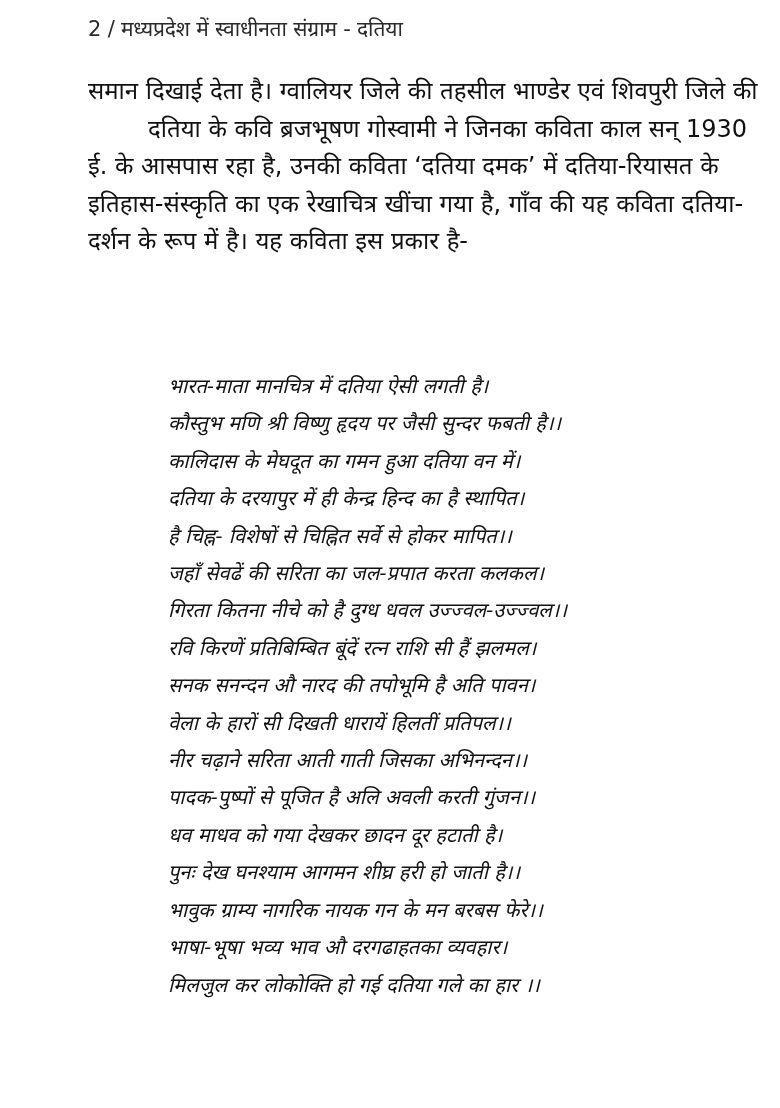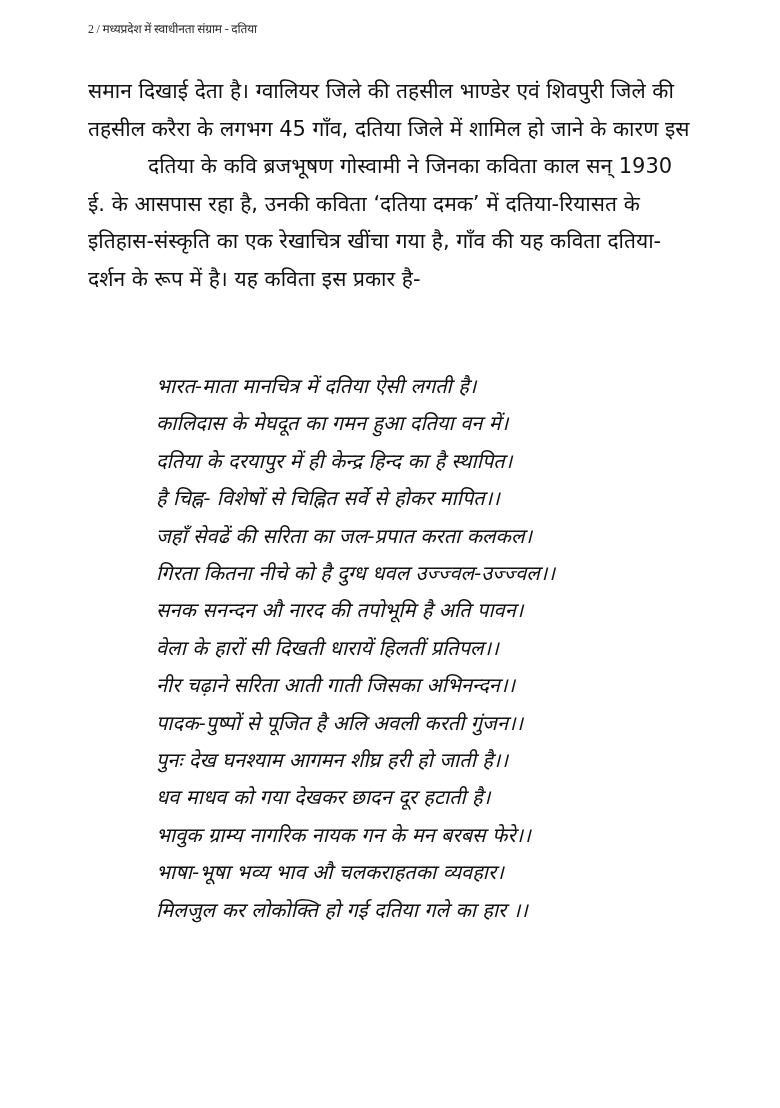--- a/index.html
+++ b/index.html
@@ -17,32 +17,31 @@
     }
     .page {
       position: absolute;
       left: 0; top: 0;
       width: 780px; height: 1108px;
     }
     .running-header {
       position: absolute;
       left: 88px;
       top: 18px;
-      font-size: 12px;
+      font-size: 21px;
       line-height: 22px;
       color: #2a2a2a;
       letter-spacing: -0.2px;
-      font-family: Liberation Serif, serif;
     }
     .body-text {
       position: absolute;
       left: 88px;
       top: 73px;
       width: 614px;
-      font-size: 21px;
+      font-size: 24px;
       line-height: 37.5px;
       color: #111;
     }
     .para {
       margin: 0;
       text-align: justify;
       text-align-last: left;
     }
     .line {
       display: block;
@@ -53,55 +52,57 @@
       left: 156px;
       top: 368px;
       font-size: 20px;
       line-height: 37.4px;
       font-style: italic;
       color: #111;
     }
     .poem .verse {
       display: block;
       white-space: nowrap;
+      margin-left: 12px;
     }
   </style>
 </head>
 <body>
 
 <div class="page">
 
   <div class="running-header">
     <span>2</span><span> / </span><span>मध्यप्रदेश में स्वाधीनता संग्राम - दतिया</span>
   </div>
 
   <div class="body-text">
     <p class="para">
       <span class="line">समान दिखाई देता है। ग्वालियर जिले की तहसील भाण्डेर एवं शिवपुरी जिले की</span>
-      <span class="line">तहसील करैरा के लगभग 45 गाँव, दतिया जिले में शामिल हो जाने के कारण इस</span>
     </p>
     <p class="para">
       <span class="line" style="padding-left:60px">दतिया के कवि ब्रजभूषण गोस्वामी ने जिनका कविता काल सन् 1930</span>
       <span class="line">ई. के आसपास रहा है, उनकी कविता ‘दतिया दमक’ में दतिया-रियासत के</span>
       <span class="line">इतिहास-संस्कृति का एक रेखाचित्र खींचा गया है, गाँव की यह कविता दतिया-</span>
       <span class="line">दर्शन के रूप में है। यह कविता इस प्रकार है-</span>
     </p>
   </div>
 
   <div class="poem">
     <span class="verse">भारत-माता मानचित्र में दतिया ऐसी लगती है।</span>
+    <span class="verse">कौस्तुभ मणि श्री विष्णु हृदय पर जैसी सुन्दर फबती है।।</span>
     <span class="verse">कालिदास के मेघदूत का गमन हुआ दतिया वन में।</span>
     <span class="verse">दतिया के दरयापुर में ही केन्द्र हिन्द का है स्थापित।</span>
     <span class="verse">है चिह्न- विशेषों से चिह्नित सर्वे से होकर मापित।।</span>
     <span class="verse">जहाँ सेवढें की सरिता का जल-प्रपात करता कलकल।</span>
     <span class="verse">गिरता कितना नीचे को है दुग्ध धवल उज्ज्वल-उज्ज्वल।।</span>
+    <span class="verse">रवि किरणें प्रतिबिम्बित बूंदें रत्न राशि सी हैं झलमल।</span>
     <span class="verse">सनक सनन्दन औ नारद की तपोभूमि है अति पावन।</span>
     <span class="verse">वेला के हारों सी दिखती धारायें हिलतीं प्रतिपल।।</span>
     <span class="verse">नीर चढ़ाने सरिता आती गाती जिसका अभिनन्दन।।</span>
     <span class="verse">पादक-पुष्पों से पूजित है अलि अवली करती गुंजन।।</span>
+    <span class="verse">धव माधव को गया देखकर छादन दूर हटाती है।</span>
     <span class="verse">पुनः देख घनश्याम आगमन शीघ्र हरी हो जाती है।।</span>
-    <span class="verse">धव माधव को गया देखकर छादन दूर हटाती है।</span>
     <span class="verse">भावुक ग्राम्य नागरिक नायक गन के मन बरबस फेरे।।</span>
-    <span class="verse">भाषा-भूषा भव्य भाव औ चलकराहतका व्यवहार।</span>
+    <span class="verse">भाषा-भूषा भव्य भाव औ दरगढाहतका व्यवहार।</span>
     <span class="verse">मिलजुल कर लोकोक्ति हो गई दतिया गले का हार ।।</span>
   </div>
 
 </div>
 
 </body></html>

